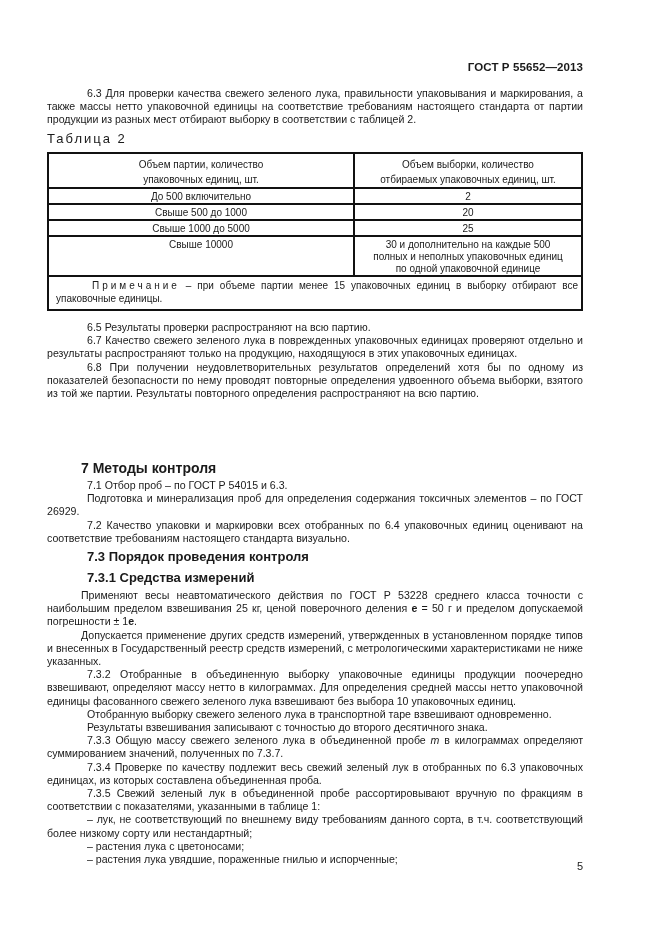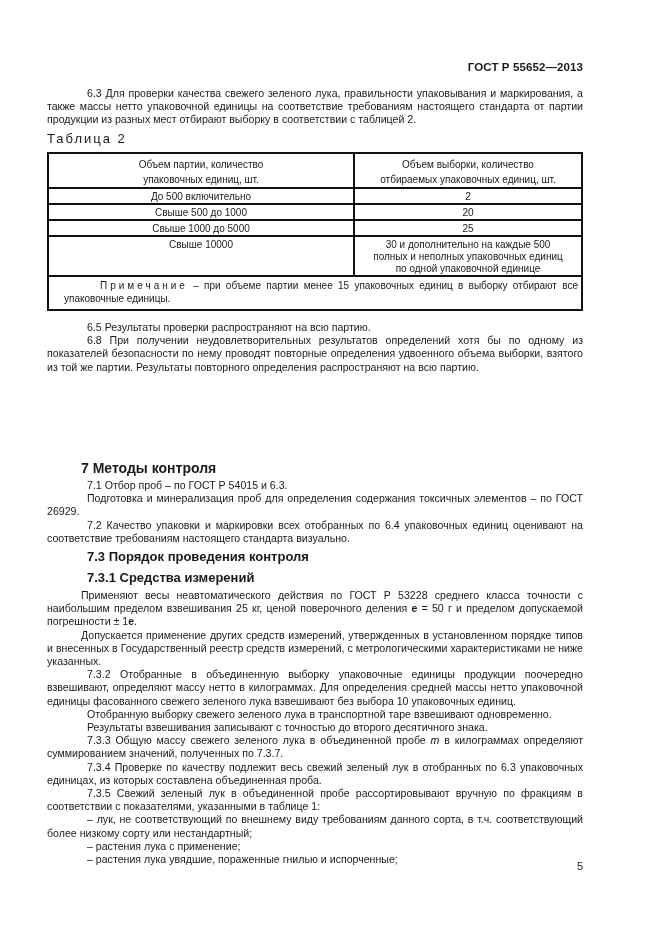--- a/index.html
+++ b/index.html
@@ -10,21 +10,21 @@
   .p { font-size: 10.6px; line-height: 13.2px; text-align: justify; margin: 0; }
   .ind { text-indent: 40px; }
   .ind2 { text-indent: 34px; }
   .blk { position: absolute; left: 0; width: 536px; }
   .tcap { font-size: 13px; letter-spacing: 2px; }
   table.t { position: absolute; left: 0; top: 152px; width: 536px; border-collapse: collapse; font-size: 10px; }
   table.t td { border: 2px solid #111; text-align: center; vertical-align: top; padding: 0 20px; line-height: 13px; }
   table.t tr.hdr td { height: 30px; padding-top: 3px; line-height: 15px; }
   table.t tr.r td { height: 13px; padding-top: 1px; }
   table.t tr.big td { height: 35px; padding-top: 2px; line-height: 12px; margin-left: 46px; }
-  table.t td.note { text-align: justify; text-indent: 36px; height: 30px; padding: 2px 3px 0 15px; line-height: 13px; }
+  table.t td.note { text-align: justify; text-indent: 36px; height: 30px; padding: 2px 3px 0 7px; line-height: 13px; }
   .spaced { letter-spacing: 3px; }
   .h2 { font-weight: bold; font-size: 14px; text-indent: 34px; }
   .h3 { font-weight: bold; font-size: 13px; text-indent: 40px; }
   .pagenum { position: absolute; left: 577px; top: 860px; font-size: 11px; }
   i.m { font-style: italic; }
 </style>
 </head>
 <body>
 
 <div class="header">ГОСТ Р 55652—2013</div>
@@ -66,20 +66,21 @@
       <td style="padding-left:18px;padding-right:18px;">30 и дополнительно на каждые 500 полных и неполных упаковочных единиц по одной упаковочной единице</td>
     </tr>
     <tr>
       <td class="note" colspan="2"><span class="spaced">Примечание</span><span> – при объеме партии менее 15 упаковочных единиц в выборку  отбирают все упаковочные единицы.</span></td>
     </tr>
   </tbody>
     </table>
 
   <div class="blk" style="top:321px;">
     <p class="p ind">6.5 Результаты проверки распространяют на всю партию.</p>
+    <p class="p ind">6.7 Качество свежего зеленого лука в поврежденных упаковочных единицах проверяют отдельно и результаты распространяют только на продукцию, находящуюся в этих упаковочных единицах.</p>
     <p class="p ind">6.8 При получении неудовлетворительных результатов  определений  хотя бы по одному из показателей безопасности по нему проводят повторные определения удвоенного объема выборки, взятого из той же партии. Результаты повторного  определения  распространяют на всю партию.</p>
   </div>
 
   <div class="blk h2" style="top:460px;">7 Методы контроля</div>
 
   <div class="blk" style="top:479px;">
     <p class="p ind">7.1 Отбор проб – по ГОСТ Р 54015 и  6.3.</p>
     <p class="p ind">Подготовка и минерализация проб для определения содержания токсичных элементов – по ГОСТ 26929.</p>
     <p class="p ind">7.2 Качество упаковки и маркировки всех отобранных по 6.4 упаковочных единиц оценивают на соответствие требованиям настоящего стандарта визуально.</p>
   </div>
@@ -90,19 +91,19 @@
   <div class="blk" style="top:589px;">
     <p class="p ind2"><span>Применяют весы неавтоматического действия по ГОСТ Р 53228 среднего класса точности с наибольшим пределом взвешивания 25 кг, ценой поверочного деления  </span><b>е</b><span> = 50 г и пределом допускаемой погрешности ± 1</span><b>е</b><span>.</span></p>
     <p class="p ind2">Допускается применение других средств измерений, утвержденных в установленном порядке типов и внесенных в Государственный реестр средств измерений, с метрологическими характеристиками не ниже указанных.</p>
     <p class="p ind">7.3.2 Отобранные в объединенную выборку упаковочные единицы продукции поочередно взвешивают, определяют массу нетто в килограммах. Для определения средней массы нетто упаковочной единицы фасованного свежего зеленого лука взвешивают без выбора 10 упаковочных единиц.</p>
     <p class="p ind">Отобранную выборку свежего зеленого лука в транспортной таре взвешивают одновременно.</p>
     <p class="p ind">Результаты взвешивания записывают с точностью до второго десятичного знака.</p>
     <p class="p ind"><span>7.3.3 Общую массу свежего зеленого лука в объединенной пробе </span><i class="m">m</i><span> в килограммах определяют суммированием значений, полученных по 7.3.7.</span></p>
     <p class="p ind">7.3.4 Проверке по качеству подлежит весь свежий зеленый лук в отобранных по 6.3 упаковочных единицах, из которых составлена объединенная проба.</p>
     <p class="p ind">7.3.5 Свежий  зеленый лук в объединенной пробе рассортировывают вручную по фракциям в соответствии с показателями, указанными в таблице 1:</p>
     <p class="p ind">– лук, не соответствующий по внешнему виду требованиям данного сорта, в т.ч. соответствующий более низкому сорту или нестандартный;</p>
-    <p class="p ind">– растения лука с применение;</p>
+    <p class="p ind">– растения лука с цветоносами;</p>
     <p class="p ind">– растения лука увядшие, пораженные гнилью и испорченные;</p>
   </div>
 
 </div>
 
 <div class="pagenum">5</div>
 
 </body></html>

